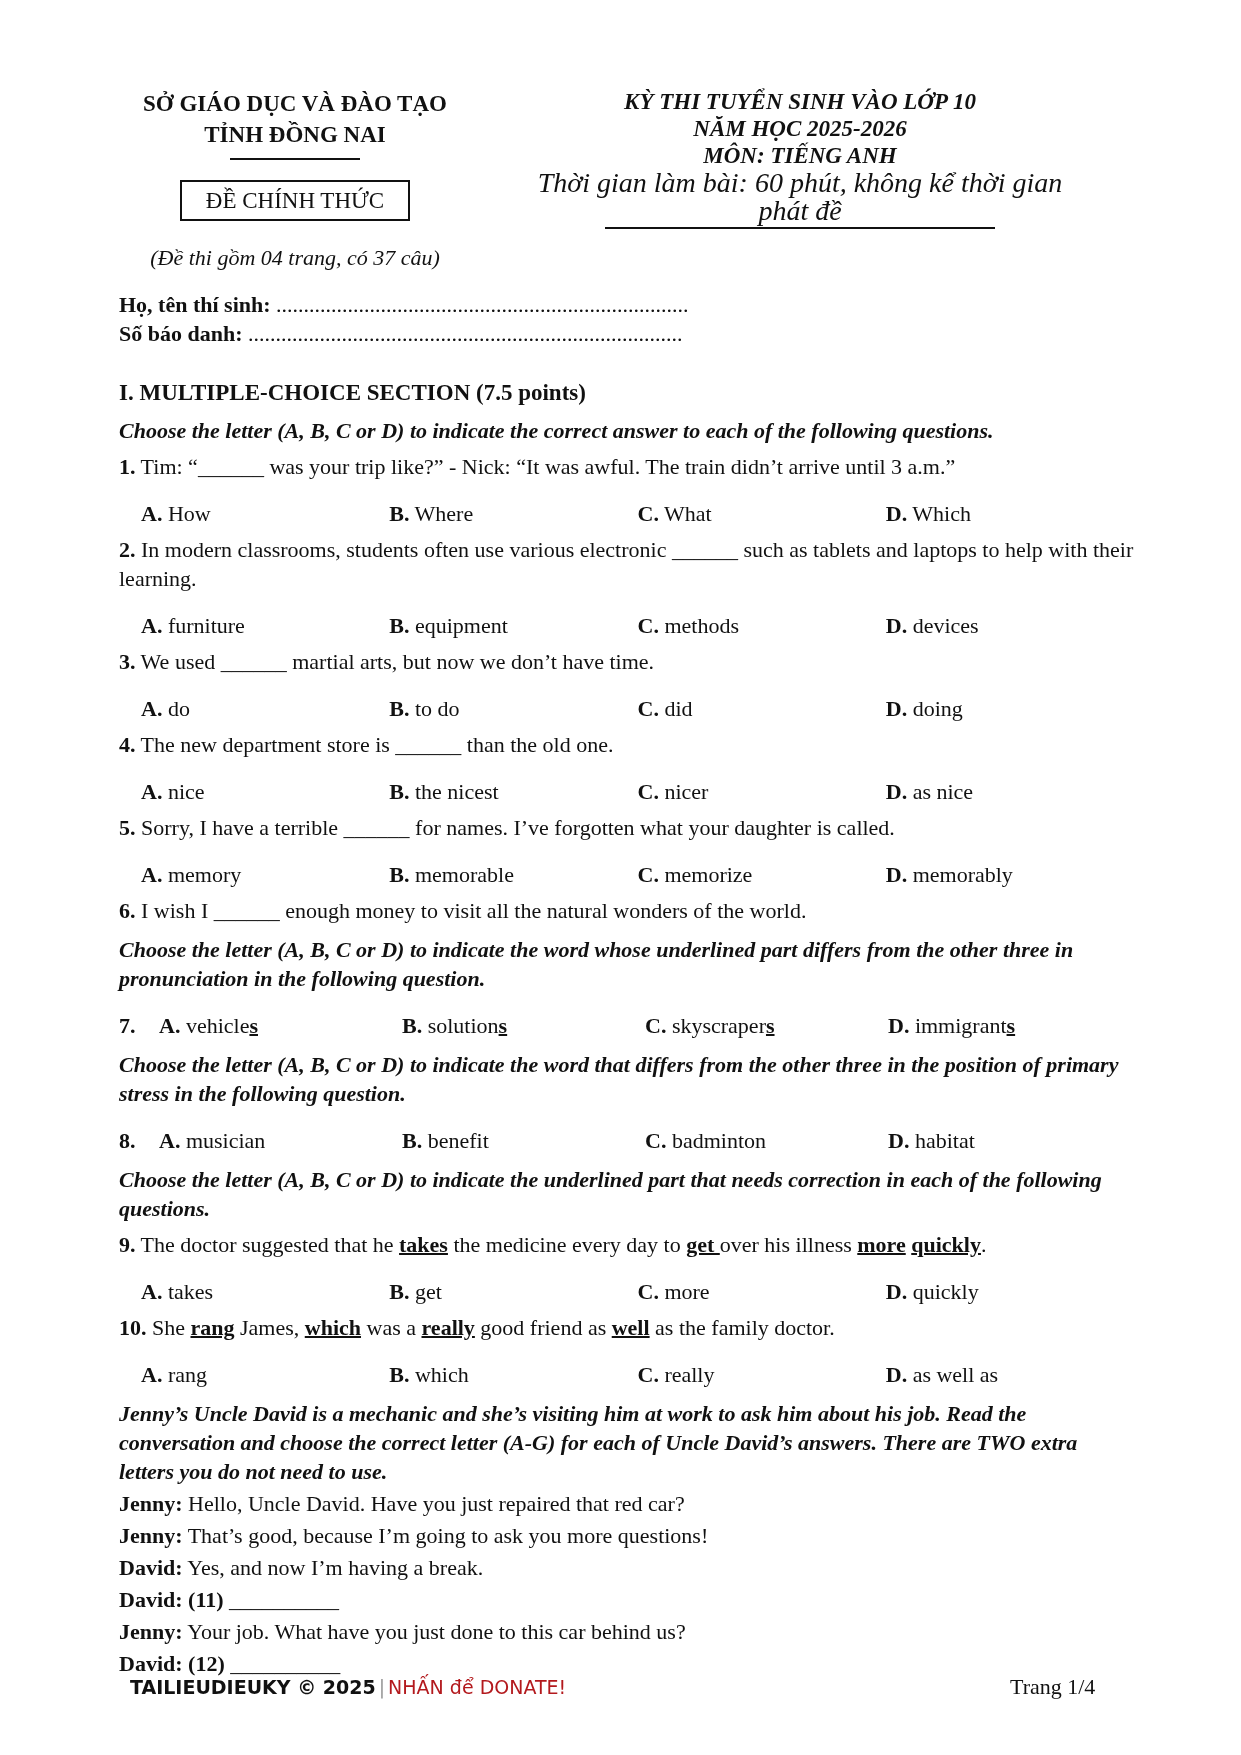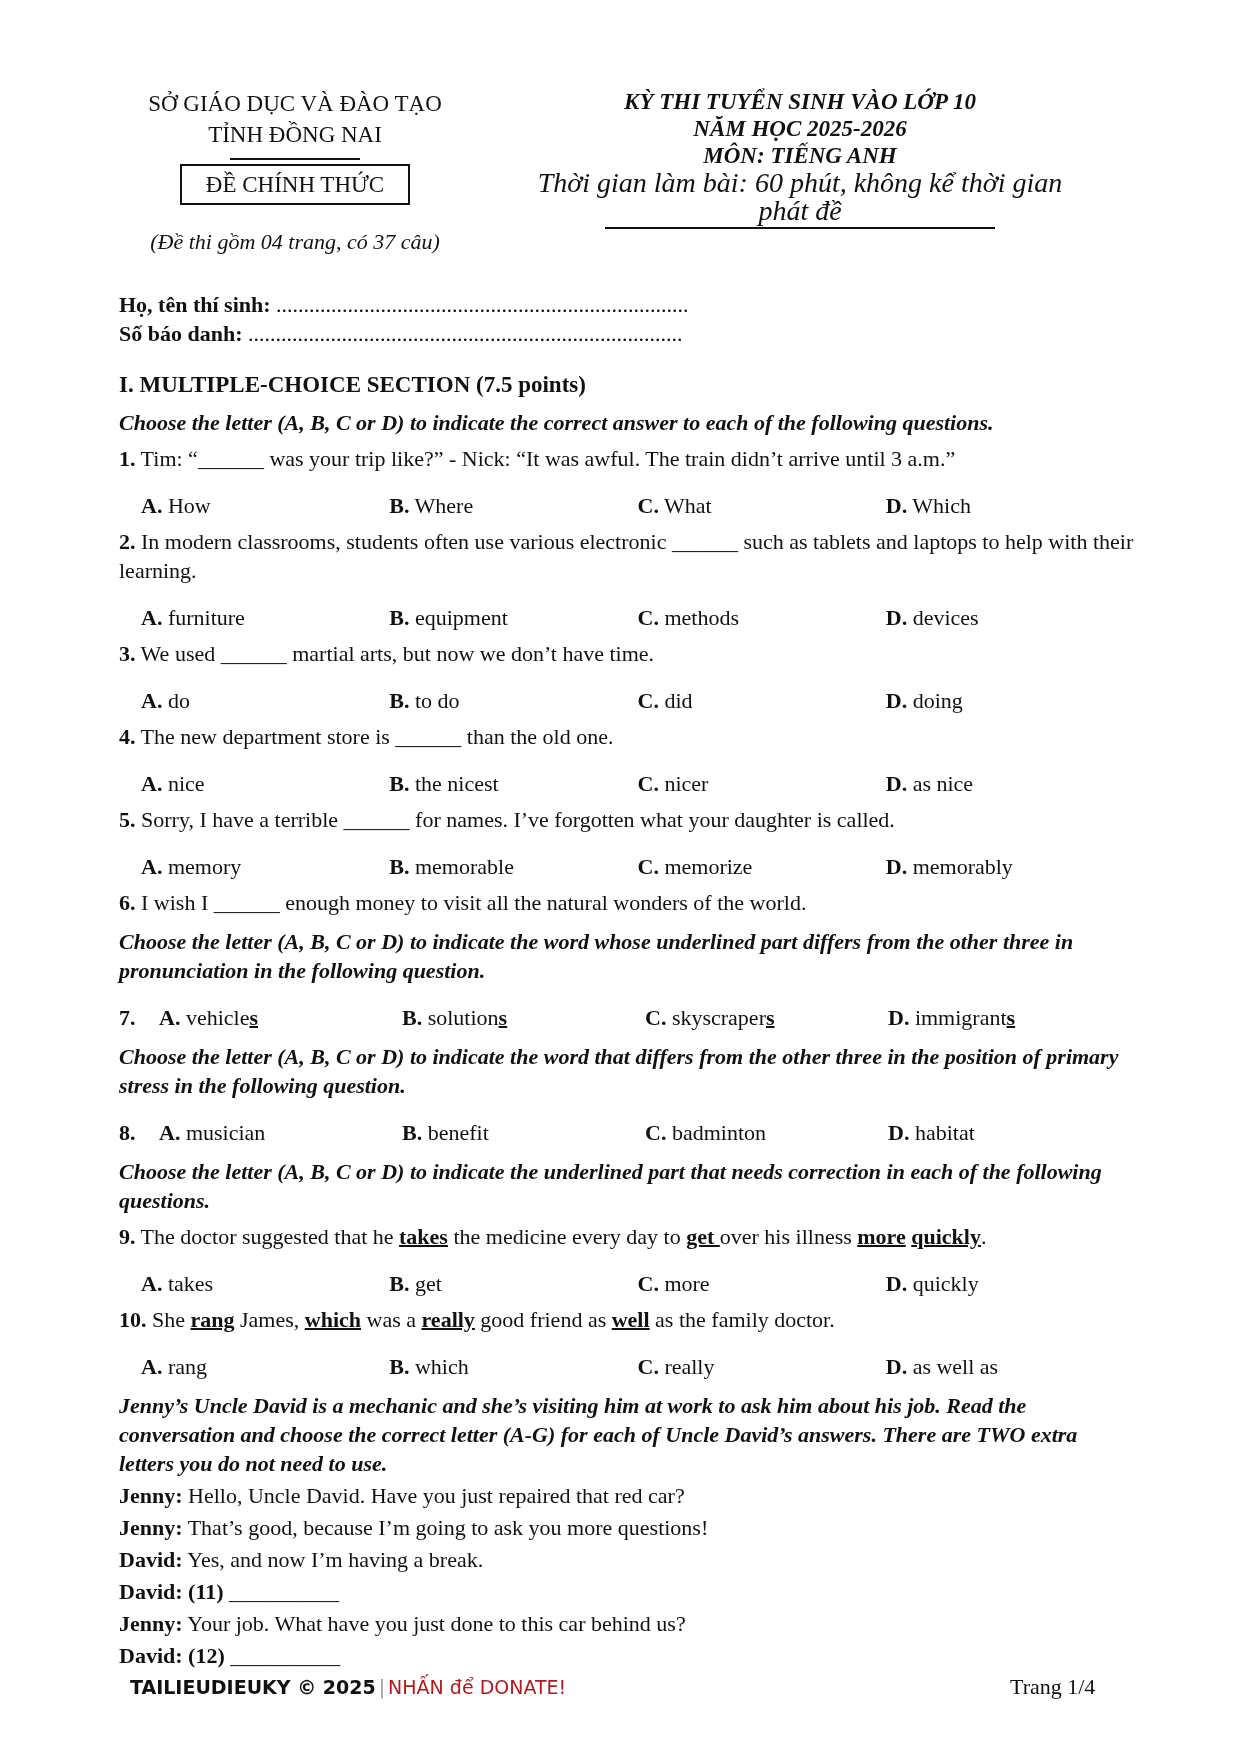--- a/index.html
+++ b/index.html
@@ -1,32 +1,32 @@
 <!DOCTYPE html>
 <html><head>
 <meta charset="utf-8">
 <style>
   html, body { margin: 0; padding: 0; background: #ffffff; }
   body { width: 1241px; height: 1755px; position: relative; overflow: hidden;
          font-family: "Liberation Serif", "DejaVu Serif", serif; color: #111; }
   .abs { position: absolute; }
   .hdr-left { left: 110px; top: 88px; width: 370px; text-align: center; }
-  .hdr-left .line { font-weight: normal; font-size: 23px; line-height: 31px; }
+  .hdr-left .line { font-weight: bold; font-size: 23px; line-height: 31px; }
   .hdr-left .rule { width: 130px; height: 2px; background: #111; margin: 8px auto 0; }
-  .official { display: inline-block; margin-top: 4px; border: 2px solid #111;
+  .official { display: inline-block; margin-top: 20px; border: 2px solid #111;
               padding: 6px 24px 5px; font-size: 23px; }
   .pages-note { font-style: italic; font-size: 22px; margin-top: 24px; }
   .hdr-right { left: 515px; top: 88px; width: 570px; text-align: center; }
   .hdr-right .line { font-weight: bold; font-size: 23px; line-height: 27px; font-style: italic; }
   .hdr-right .time { font-style: italic; font-size: 28px; line-height: 28px; }
   .hdr-right .rule { width: 390px; height: 2px; background: #111; margin: 2px auto 0; }
   .content { left: 119px; top: 290px; width: 1015px; font-size: 22px; }
   .row { line-height: 29px; }
   .b { font-weight: bold; }
-  .section { font-weight: bold; font-size: 23px; margin-top: 24px; margin-bottom: 10px; }
+  .section { font-weight: bold; font-size: 23px; margin-top: 32px; margin-bottom: 10px; }
   .instr { font-weight: bold; font-style: italic; line-height: 29px; margin-top: 6px; }
   .q { line-height: 29px; margin-top: 7px; }
   .opts { display: flex; padding-left: 22px; line-height: 29px; margin-top: 18px; }
   .opts .opt { width: 252px; }
   .opts.numbered { padding-left: 0; }
   .opts.numbered .num { width: 40px; font-weight: bold; }
   .opts.numbered .opt { width: 243px; }
   .ub { font-weight: bold; text-decoration: underline; text-decoration-thickness: 2px; }
   .dlg { line-height: 29px; margin-top: 3px; }
   .footer-left { left: 130px; top: 1676px; font-family: "DejaVu Sans", "Liberation Sans", sans-serif;

